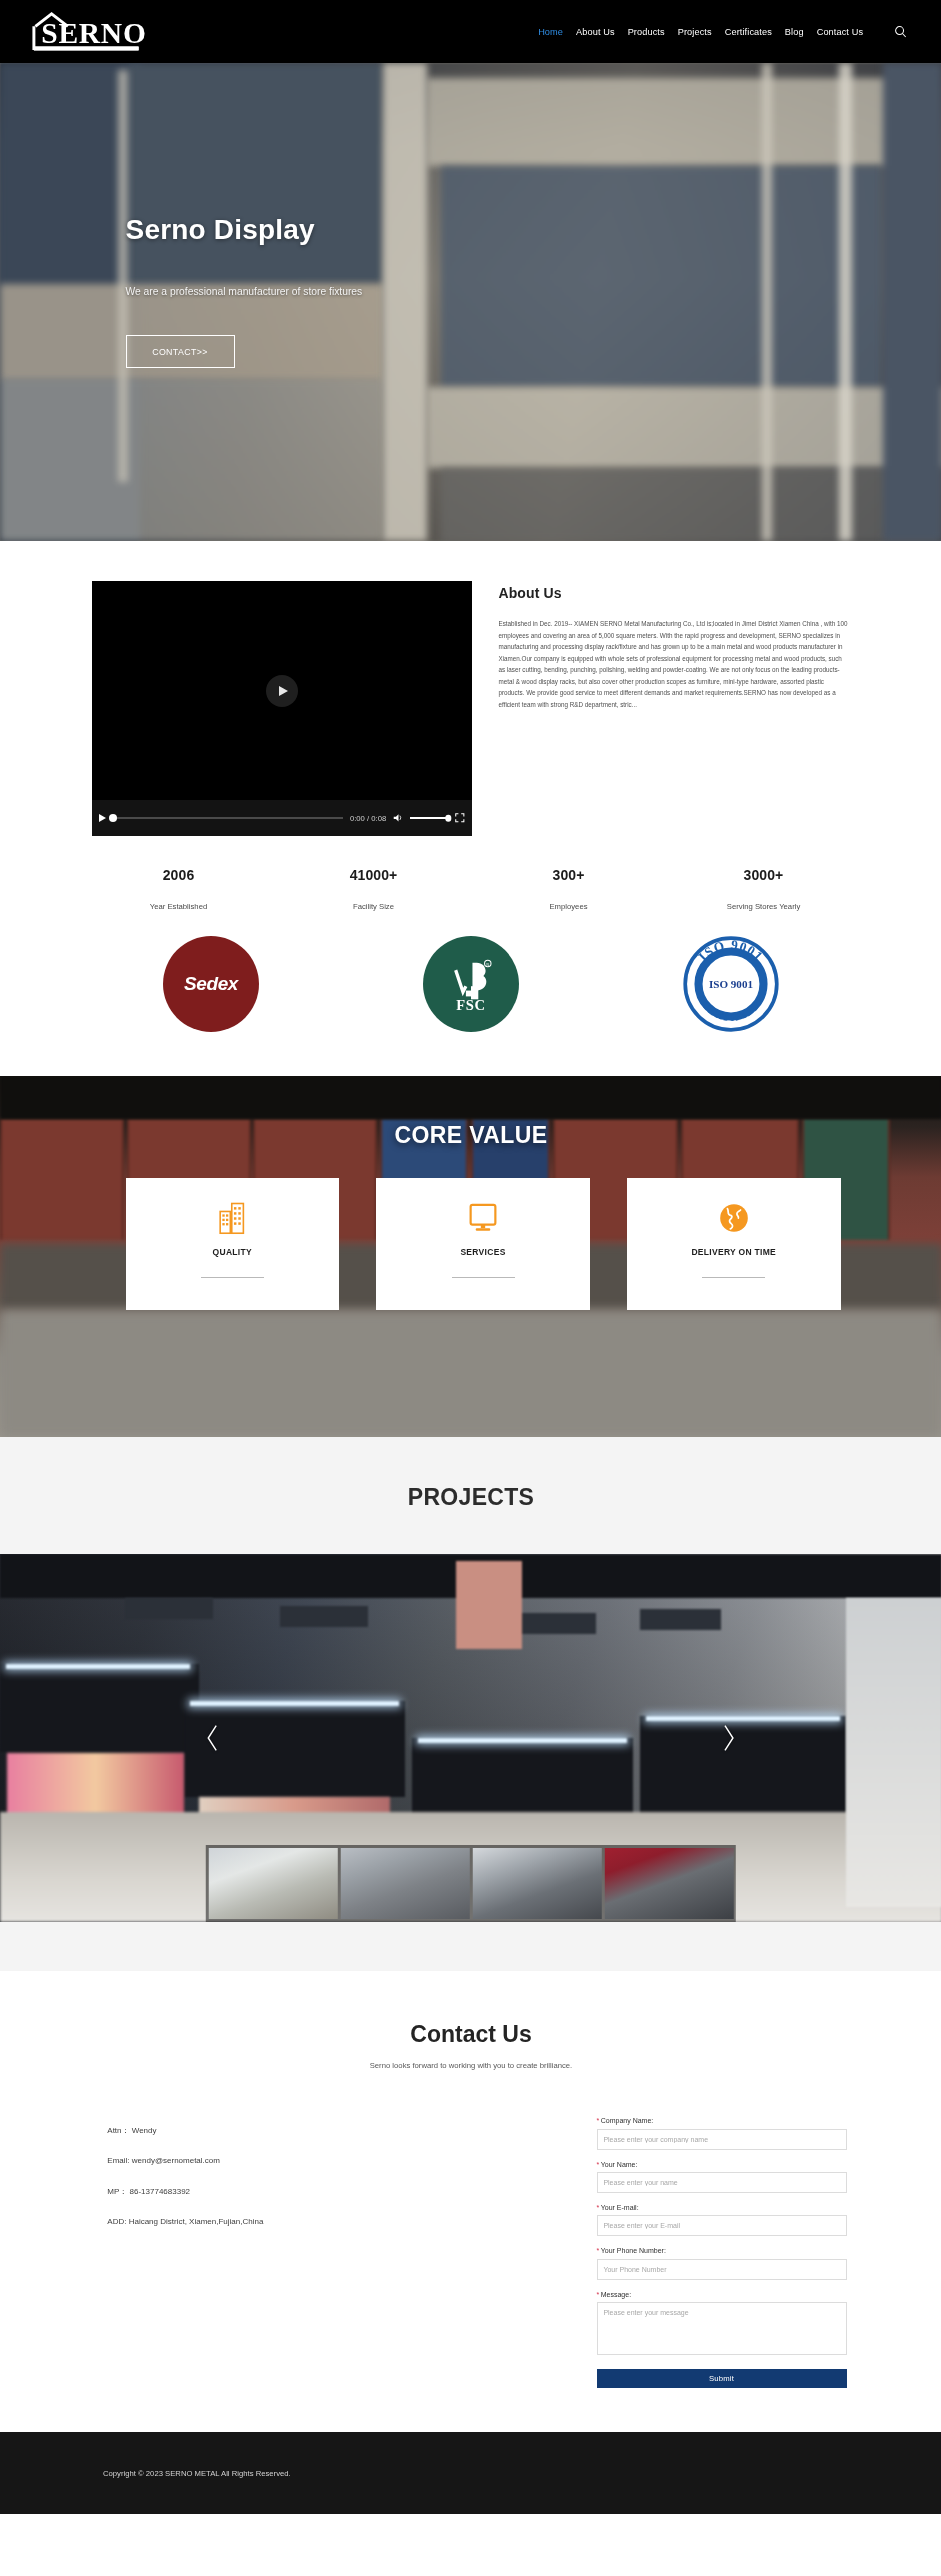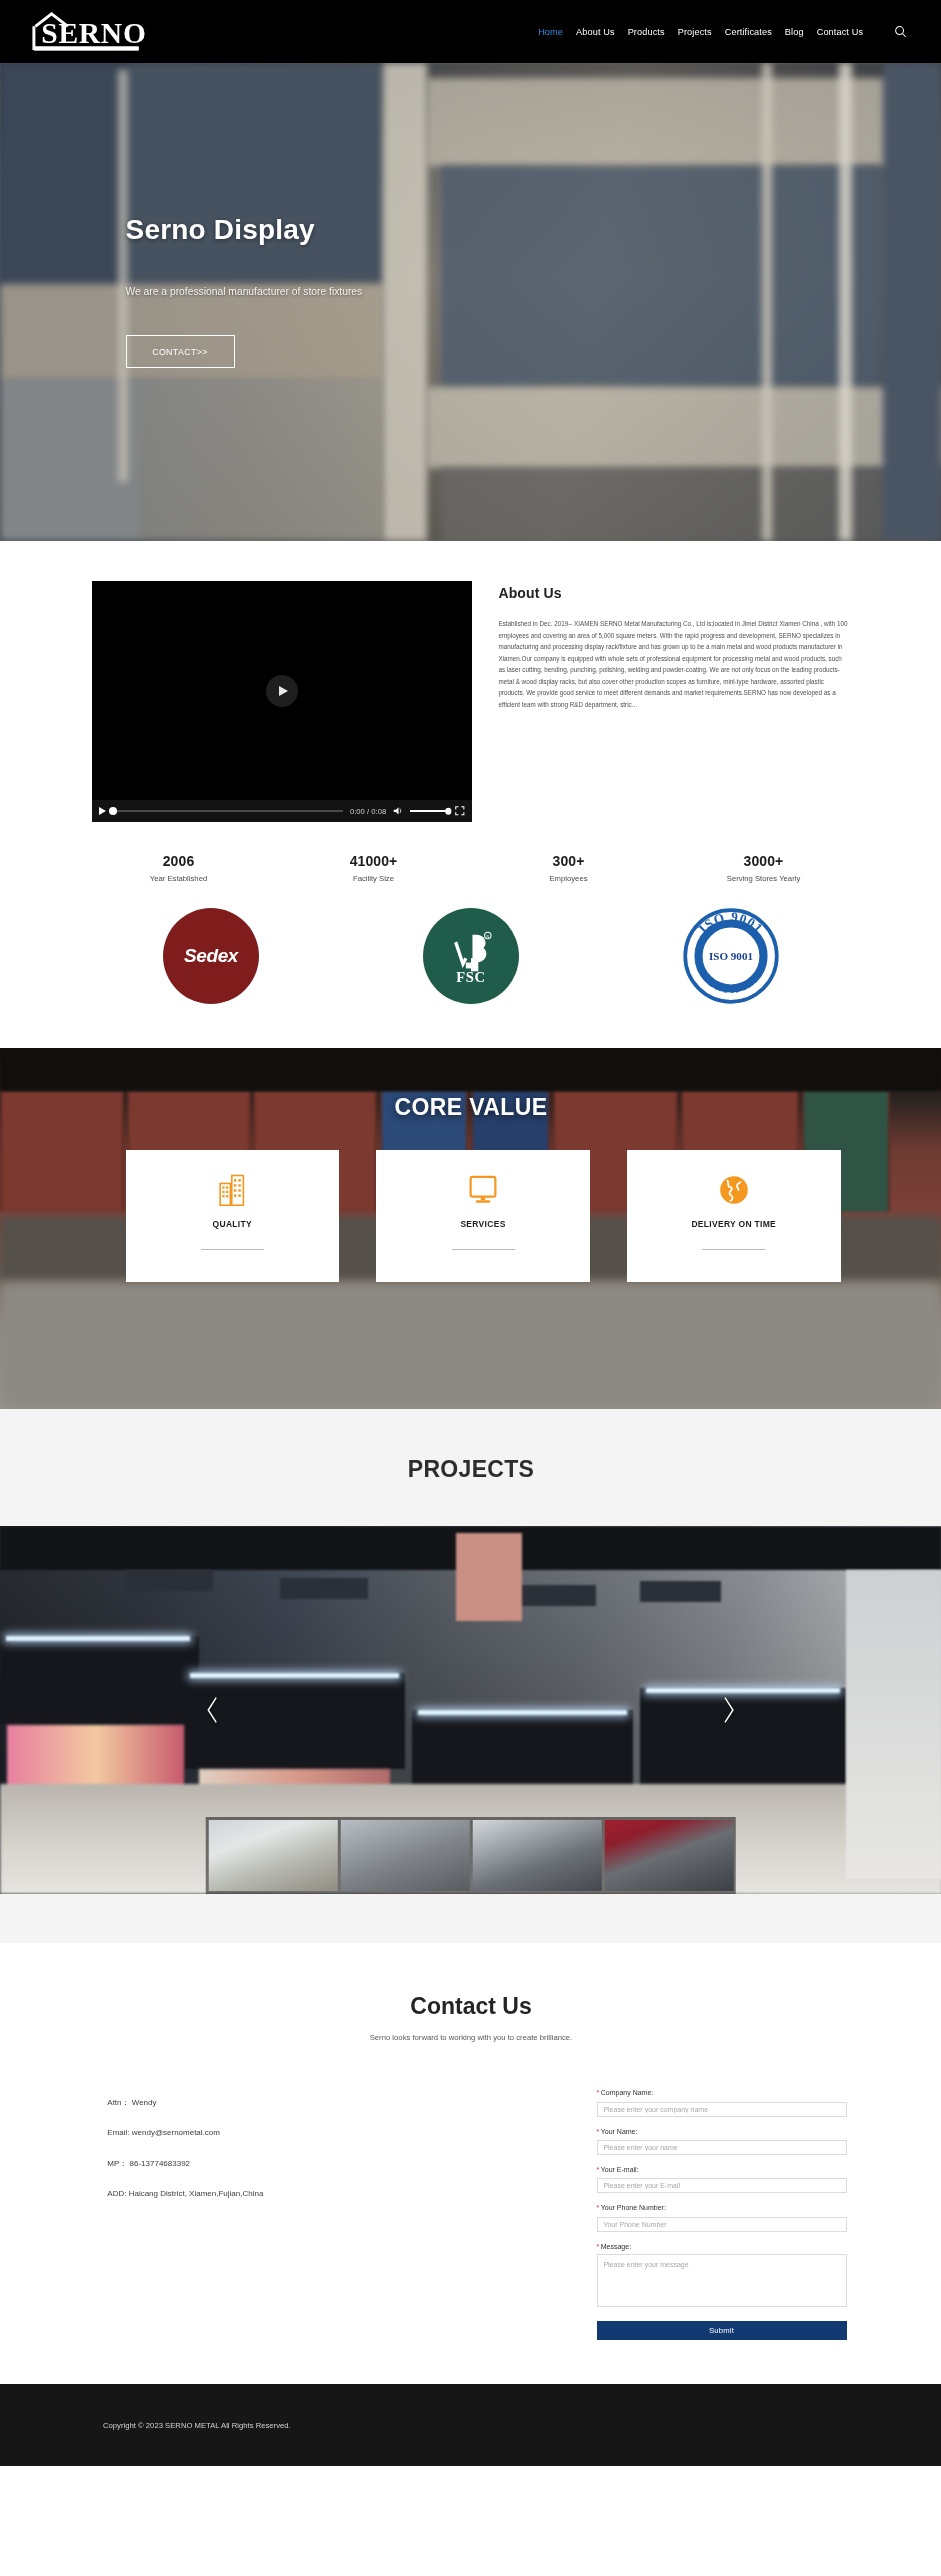--- a/index.html
+++ b/index.html
@@ -93,41 +93,41 @@
     position:absolute; left:50%; top:50%; transform:translate(-50%,-50%);
     width:32px; height:32px; border-radius:50%; background:rgba(255,255,255,.12);
     display:flex; align-items:center; justify-content:center;
   }
   .play-tri {
     width:0; height:0; border-left:9.6px solid #e8e8e8;
     border-top:5.9px solid transparent; border-bottom:5.9px solid transparent;
     margin-left:2.2px;
   }
   .video-ctrl {
-    width:380px; height:22px; background:#131313; display:flex; align-items:center;
+    width:380px; height:36px; background:#131313; display:flex; align-items:center;
     padding:0 7.4px; gap:6.6px;
   }
   .vc-play { width:0;height:0;border-left:7.4px solid #fff;border-top:4.4px solid transparent;border-bottom:4.4px solid transparent; cursor:pointer; }
   .vc-track { flex:1; height:2.2px; background:#4a4a4a; position:relative; cursor:pointer; }
   .vc-knob { position:absolute; left:0; top:50%; transform:translate(-50%,-50%); width:8px;height:8px;border-radius:50%;background:#fff; }
   .vc-time { color:#cfcfcf; font-size:7.7px; font-family:"Liberation Sans",sans-serif; white-space:nowrap; }
   .vc-vol-track { width:38px; height:2.2px; background:#fff; position:relative; cursor:pointer; }
   .vc-vol-knob { position:absolute; right:0; top:50%; transform:translate(50%,-50%); width:6.6px;height:6.6px;border-radius:50%;background:#fff; }
   .about-text { flex:1; padding-top:3.7px; }
   .about-title { font-size:14px; font-weight:bold; color:#222; letter-spacing:0.1px; }
   .about-body {
     margin-top:17.7px; font-size:6.3px; line-height:1.82; color:#4f4f4f;
     text-align:left;
   }
 
   
   .stats { width:780px; margin:31px auto 0; display:flex; }
   .stat { flex:1; text-align:center; }
   .stat-num { font-size:14px; font-weight:bold; color:#1c1c1c; letter-spacing:0.1px; }
-  .stat-lbl { font-size:7.7px; color:#4b4b4b; margin-top:5px; }
+  .stat-lbl { font-size:7.7px; color:#4b4b4b; margin-top:19px; }
 
   
   .badges { width:780px; margin:25px auto 0; display:flex; justify-content:space-around; padding-bottom:44px; }
   .badge { width:96px; height:96px; display:flex; align-items:center; justify-content:center; }
   .badge-sedex { border-radius:50%; background:#7f1d1d; color:#fff; }
   .badge-sedex span { font-size:19px; font-weight:bold; font-style:italic; letter-spacing:-0.4px; }
   .badge-fsc { border-radius:50%; background:#1f5c4a; color:#fff; flex-direction:column; }
   .badge-iso { border-radius:50%; background:#fff; position:relative; }
 
   
@@ -203,21 +203,21 @@
   .ci-row { font-size:8px; color:#3e3e3e; margin-bottom:20.6px; }
   .contact-form { width:250px; margin-left:auto; }
   .field { margin-bottom:11px; }
   .f-label { font-size:7px; color:#2f2f2f; margin-bottom:4.4px; }
   .f-label .req { color:#d32b45; margin-right:1.5px; }
   .f-input, .f-area {
     width:100%; border:0.7px solid #dcdcdc; background:#fff;
     font-size:7px; color:#555; font-family:"Liberation Sans", sans-serif;
     padding:4.4px 5.9px; outline:none;
   }
-  .f-input { height:15px; }
+  .f-input { height:21px; }
   .f-area { height:53px; resize:none; line-height:1.5; }
   .f-input::placeholder, .f-area::placeholder { color:#a8a8a8; }
   .submit-btn {
     width:100%; height:19px; background:#123a72; color:#fff; border:none;
     font-size:7.7px; cursor:pointer; font-family:"Liberation Sans", sans-serif;
     letter-spacing:0.2px;
   }
 
   
   .footer {

